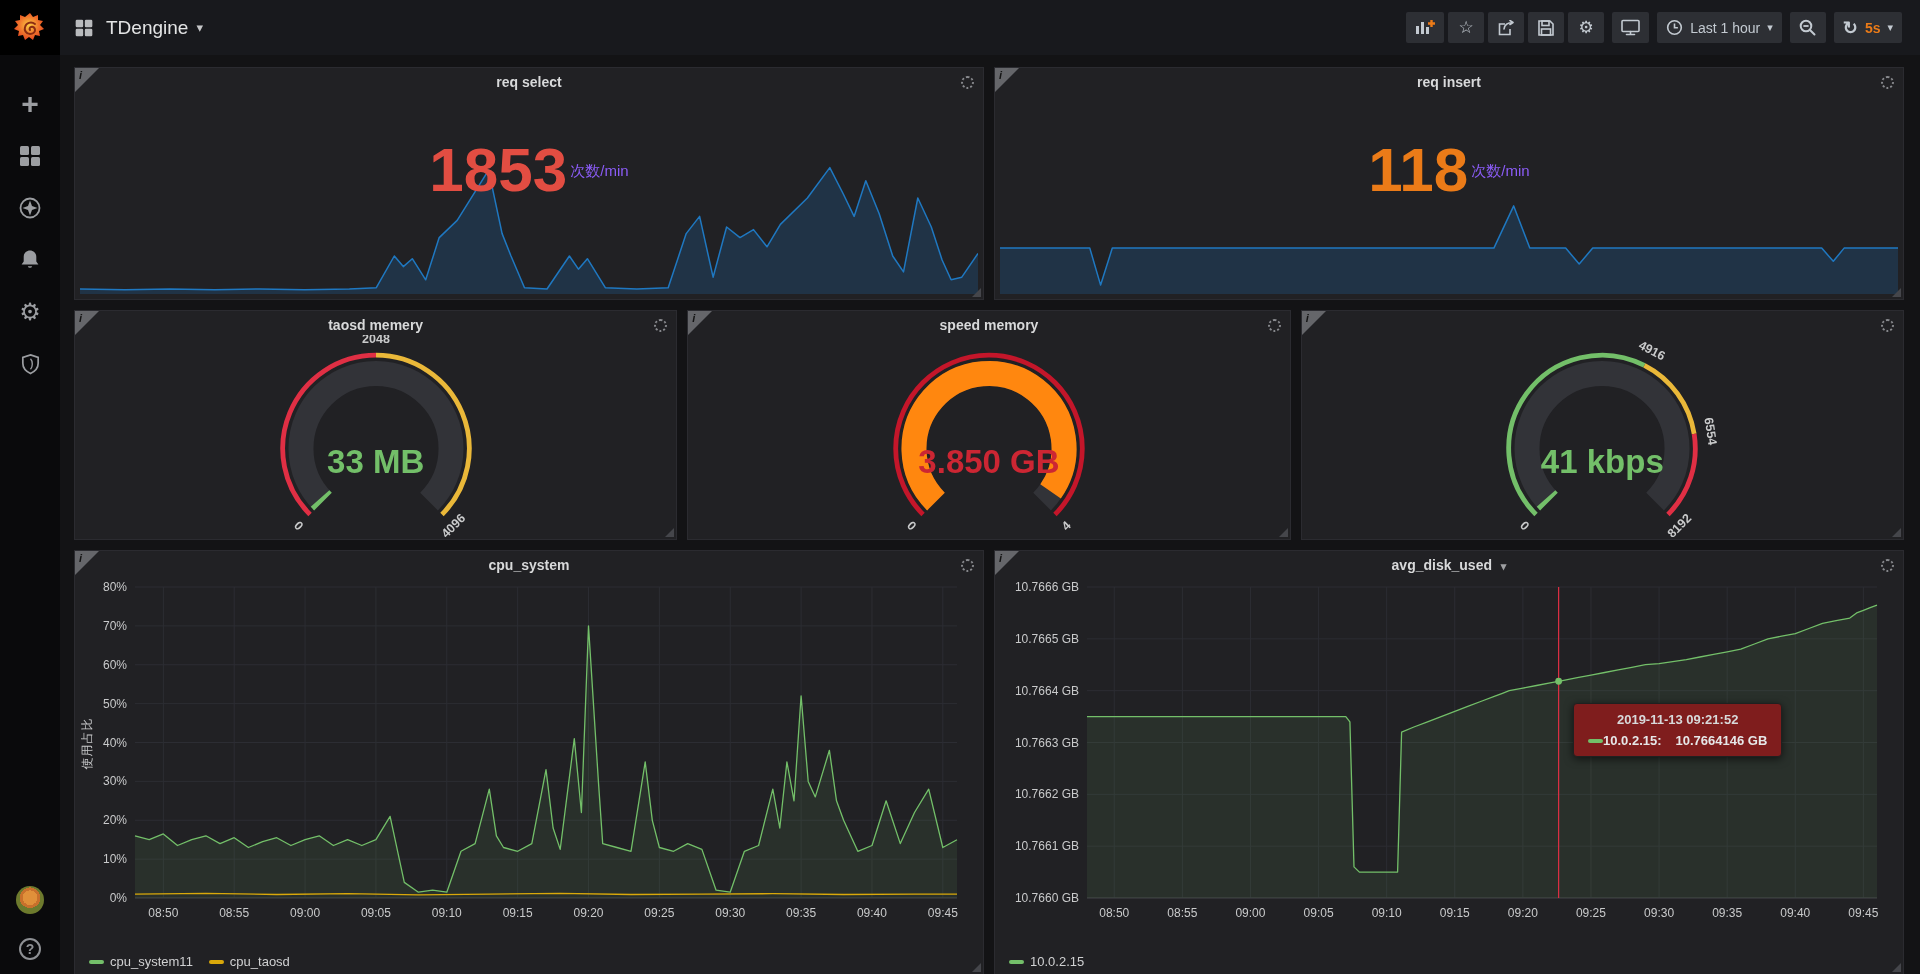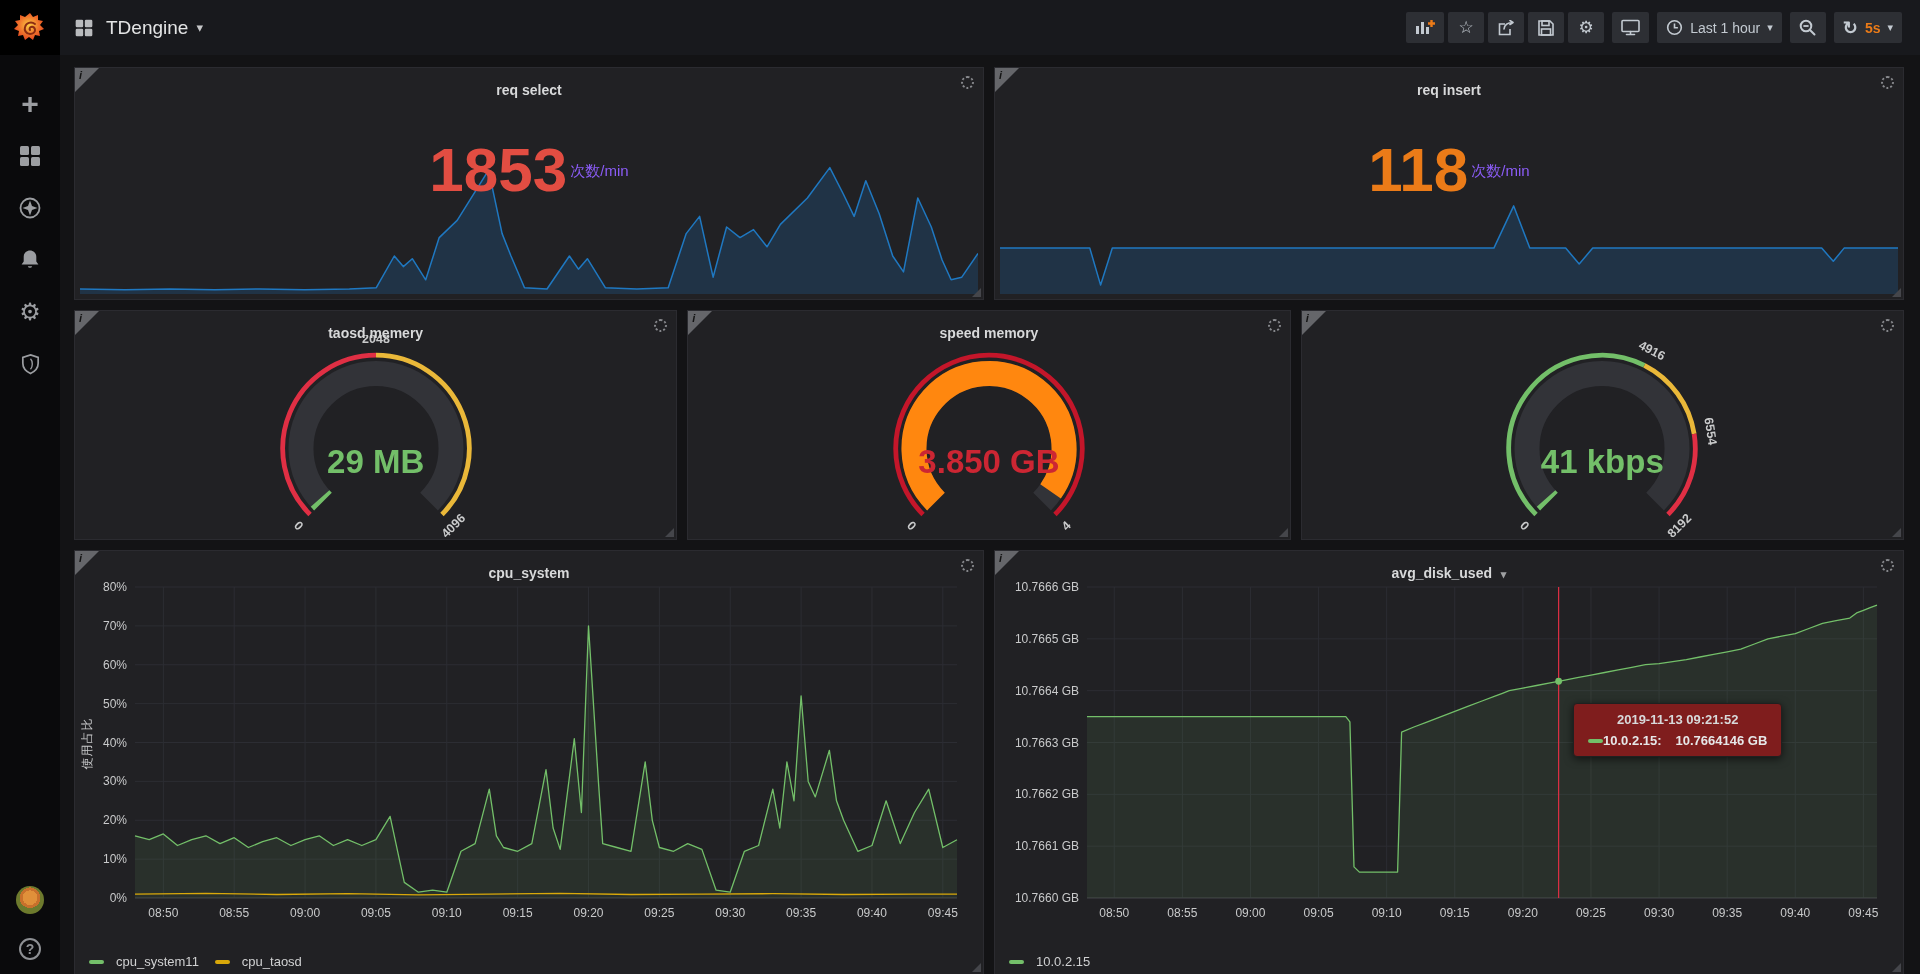--- a/index.html
+++ b/index.html
@@ -36,21 +36,21 @@
   .tb-btn .glyph { font-size:17px; line-height:1; color:#c3cad1; }
   .orange { color:#eb7b18 !important; font-weight:700; }
   .btn-caret { font-size:11px; color:#c3cad1; }
 
   
   .dashboard { flex:1; padding:12px 16px 0 14px; display:grid; gap:10px;
     grid-template-columns:repeat(6, 1fr); grid-template-rows:233px 230px 425px; background:#131315; overflow:hidden; }
   .panel { position:relative; background:#212124; border:1px solid #2b2b30; overflow:hidden; }
   .span3 { grid-column:span 3; }
   .span2 { grid-column:span 2; }
-  .panel-title { position:absolute; top:8px; left:0; right:0; height:28px; line-height:28px; text-align:center;
+  .panel-title { position:absolute; top:0; left:0; right:0; height:28px; line-height:28px; text-align:center;
     font-size:14px; font-weight:700; color:#d8d9da; cursor:pointer; z-index:5; }
   .panel-title .caret { font-size:11px; color:#9fa0a2; margin-left:5px; }
   .info-corner { position:absolute; top:0; left:0; width:0; height:0; z-index:6;
     border-top:24px solid #65666a; border-right:24px solid transparent; cursor:pointer; }
   .info-corner span { position:absolute; top:-23px; left:4px; font-size:11px; font-weight:700; color:#141414; font-style:italic; }
   .spinner { position:absolute; top:8px; right:9px; width:13px; height:13px; border:2px dotted #9b9da1;
     border-radius:50%; opacity:.85; z-index:6; }
   .resize-h { position:absolute; right:2px; bottom:2px; width:0; height:0;
     border-left:9px solid transparent; border-bottom:9px solid #45464b; cursor:nwse-resize; z-index:6; }
 
@@ -63,21 +63,21 @@
   
   .gauge { position:absolute; left:50%; transform:translateX(-50%); top:24px; bottom:2px; width:320px; }
   .gauge svg { width:100%; height:100%; }
   .gauge-value { position:absolute; left:0; right:0; top:58%; text-align:center; font-size:33px; font-weight:700; z-index:3; pointer-events:none; }
 
   
   .ts { position:absolute; left:8px; right:8px; top:26px; bottom:46px; cursor:crosshair; }
   .ts svg text { font-family:"Liberation Sans",sans-serif; }
   .ylabel-v { position:absolute; left:-22px; top:45%; transform:rotate(-90deg); font-size:12px; color:#c9cacb; z-index:4; letter-spacing:1px; }
   .legend { position:absolute; left:14px; bottom:5px; display:flex; gap:16px; align-items:center; z-index:4; }
-  .legend-item { display:flex; align-items:center; gap:12px; cursor:pointer; }
+  .legend-item { display:flex; align-items:center; gap:6px; cursor:pointer; }
   .legend-dash { width:15px; height:4px; border-radius:2px; }
   .legend-label { font-size:13px; color:#d0d1d2; }
 
   
   .tooltip { position:absolute; left:578px; top:152px; background:#7f1d1d; border:1px solid #202020; border-radius:4px;
     padding:8px 14px; z-index:9; box-shadow:0 2px 8px rgba(0,0,0,.6); pointer-events:none; }
   .tooltip .tt-time { text-align:center; font-size:13px; font-weight:700; color:#d8d9da; margin-bottom:6px; }
   .tooltip .tt-row { display:flex; align-items:center; font-size:13px; font-weight:700; color:#e6e7e8; }
   .tooltip .tt-val { margin-left:14px; }
 </style>
@@ -266,21 +266,21 @@
         <h2 class="panel-title">taosd memery</h2>
         <div class="gauge"><svg viewBox="0 0 320 210" preserveAspectRatio="xMidYMid meet">
               <path d="M 104.85 173.15 A 78 78 0 1 1 215.15 173.15" fill="none" stroke="#323338" stroke-width="26"></path>
               <path d="M 104.85 173.15 A 78 78 0 0 1 101.82 169.95" fill="none" stroke="#73bf69" stroke-width="26"></path>
               <path d="M 91.41 186.59 A 97 97 0 0 1 160.00 21.00" fill="none" stroke="#e02f44" stroke-width="5"></path>
               <path d="M 160.00 21.00 A 97 97 0 0 1 228.59 186.59" fill="none" stroke="#eab839" stroke-width="5"></path>
               <text x="79.38982694473358" y="202.61017305526644" text-anchor="middle" fill="#c9cacb" font-size="13" font-weight="700" transform="rotate(45 79.38982694473358 198.61017305526644)">0</text>
               <text x="159.99999999999997" y="8" text-anchor="middle" fill="#c9cacb" font-size="13" font-weight="700" transform="rotate(0 159.99999999999997 4)">2048</text>
               <text x="240.6101730552665" y="202.61017305526633" text-anchor="middle" fill="#c9cacb" font-size="13" font-weight="700" transform="rotate(-45 240.6101730552665 198.61017305526633)">4096</text>
             </svg></div>
-        <div class="gauge-value" style="color: rgb(115, 191, 105);">29 MB</div>
+        <div class="gauge-value" style="color: rgb(115, 191, 105);">33 MB</div>
         <div class="resize-h"></div>
       </section>
 
       <section class="panel span2">
         <div class="info-corner">
             <span>i</span>
           </div>
         <div class="spinner"></div>
         <h2 class="panel-title">speed memory</h2>
         <div class="gauge"><svg viewBox="0 0 320 210" preserveAspectRatio="xMidYMid meet">

